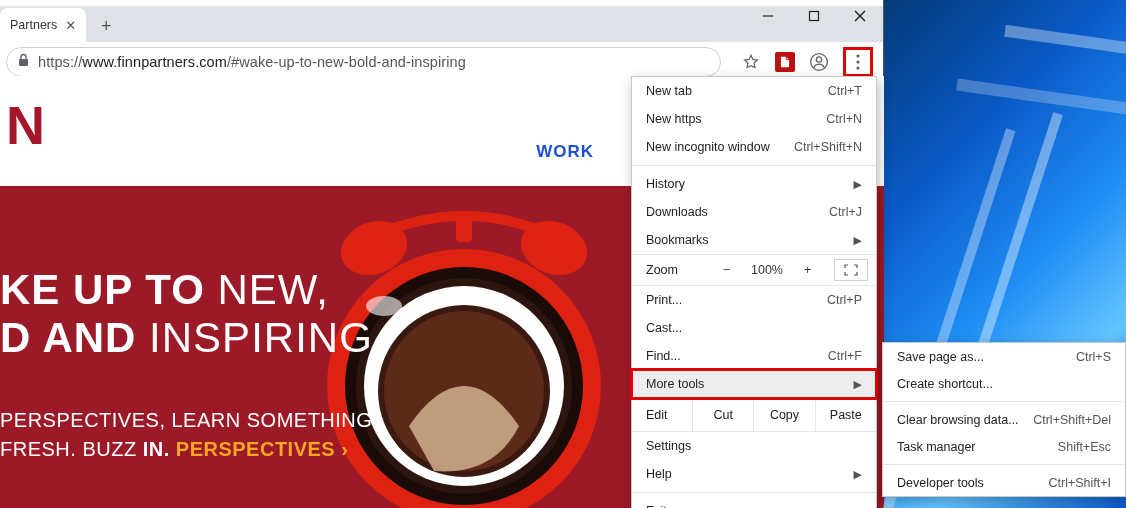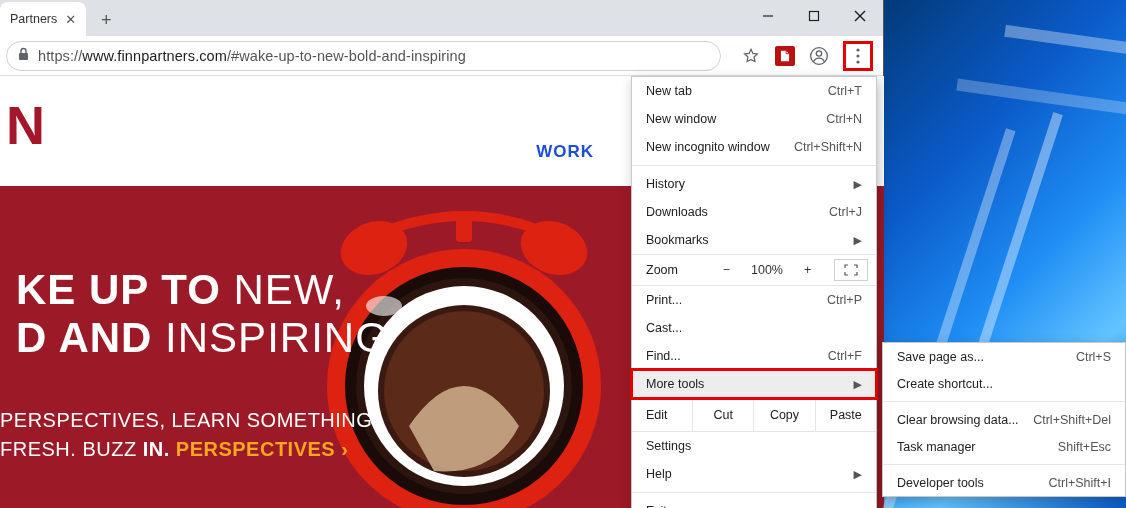--- a/index.html
+++ b/index.html
@@ -33,20 +33,21 @@
     display: flex; align-items: center; justify-content: center;
     font-size: 14px; color: #222;
   }
   
   .tab-strip {
     height: 36px;
     background: #dee1e6;
     display: flex;
     align-items: flex-end;
     padding-right: 140px;
+    margin-top: 6px;
   }
   .tab {
     height: 34px;
     background: #fff;
     border-radius: 8px 8px 0 0;
     display: flex; align-items: center;
     padding: 0 10px;
     max-width: 200px;
     font-size: 12.5px;
     color: #333;
@@ -132,21 +133,21 @@
     color: #fff;
     overflow: hidden;
   }
   .clock {
     position: absolute;
     right: 250px; top: -10px;
     width: 320px; height: 360px;
   }
   .hero h1 {
     position: absolute;
-    left: 16px; top: 80px;
+    left: 0; top: 80px;
     margin: 0;
     font-size: 42px;
     font-weight: 700;
     line-height: 1.15;
     letter-spacing: 1px;
     font-family: "Segoe UI", Arial, sans-serif;
   }
   .hero h1 .light { font-weight: 400; }
   .hero-sub {
     position: absolute;
@@ -382,21 +383,21 @@
       </div>
     </div>
   </div>
 
   <div class="menu">
     <div class="item">
         <span>New tab</span>
         <span class="right">Ctrl+T</span>
       </div>
     <div class="item">
-        <span>New window</span>
+        <span>New https</span>
         <span class="right">Ctrl+N</span>
       </div>
     <div class="item">
         <span>New incognito window</span>
         <span class="right">Ctrl+Shift+N</span>
       </div>
     <div class="sep"></div>
     <div class="item">
         <span>History</span>
         <span class="arrow">▶</span>

